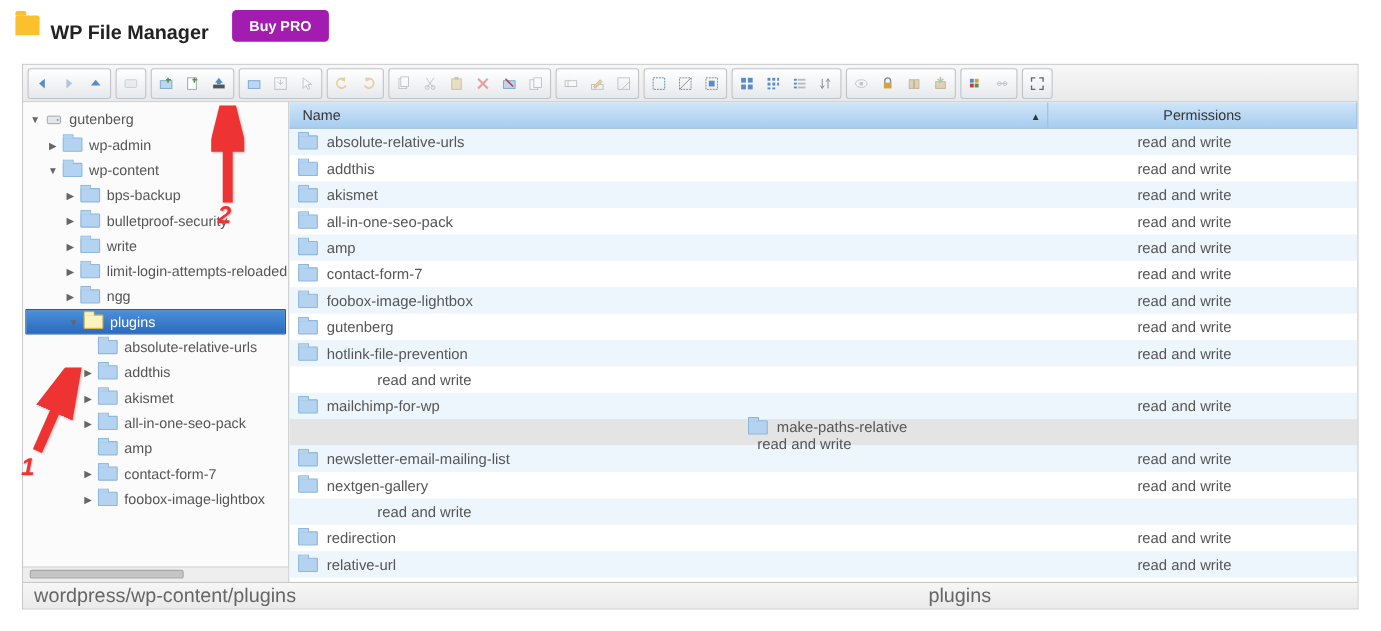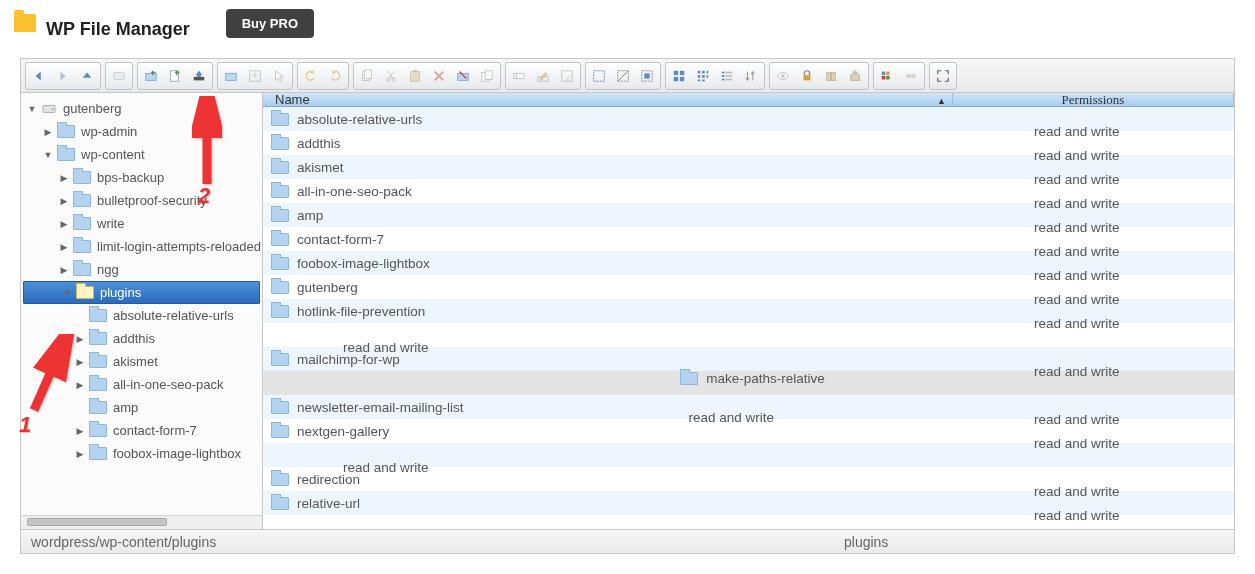--- a/index.html
+++ b/index.html
@@ -4,63 +4,63 @@
 <style>
   * { box-sizing: border-box; }
   html,body { margin:0; padding:0; font-family: Arial, Helvetica, sans-serif; font-size:13px; color:#555; background:#fff; }
   .page { width:1255px; height:574px; position:relative; }
 
   
   .header { display:flex; align-items:center; height:46px; padding:0 0 0 14px; }
   .hdr-folder-icon { width:22px; height:18px; background:#fbc02d; border-radius:2px 2px 0 0; position:relative; margin-right:10px;}
   .hdr-folder-icon::before{ content:""; position:absolute; left:0; top:-4px; width:10px; height:4px; background:#fbc02d; border-radius:2px 2px 0 0;}
   .hdr-title { font-size:18px; font-weight:600; color:#222;margin-top:12px; }
-  .buy-btn { margin-left:36px; background:#404040; color:#fff; border:none; border-radius:4px; padding:7px 16px; font-size:13px; font-weight:600; cursor:pointer;}
+  .buy-btn { margin-left:21px; background:#a21caf; color:#fff; border:none; border-radius:4px; padding:7px 16px; font-size:13px; font-weight:600; cursor:pointer;}
 
   
   .fm-frame { position:absolute; left:20px; right:20px; top:58px; bottom:20px; border:1px solid #c7c7c7; background:#fff; }
   .toolbar { height:34px; background:linear-gradient(#f7f7f7,#e9e9e9); border-bottom:1px solid #c7c7c7; display:flex; align-items:center; padding:0 4px; gap:4px;}
   .tb-group{ display:flex; gap:2px; border:1px solid #c0c4c9; border-radius:3px; background:linear-gradient(#ffffff,#e6e9ec); padding:2px;}
   .tb-btn{ width:22px; height:22px; display:flex; align-items:center; justify-content:center; cursor:pointer; border-radius:2px;}
   .tb-btn svg{ width:14px; height:14px; }
   .disabled{ opacity:.45; pointer-events:none;}
 
   
   .fm-body{ position:absolute; top:34px; bottom:24px; left:0; right:0; display:flex;}
   .tree-pane{ width:242px; border-right:1px solid #c7c7c7; background:#fbfbfb; display:flex; flex-direction:column;}
   .tree-scroll{ flex:1; overflow:hidden; padding:4px 0 0 0; position:relative;}
   .tree-hbar{ height:14px; border-top:1px solid #d6d6d6; background:#eee; position:relative;}
   .tree-hbar-thumb{ position:absolute; left:6px; top:2px; height:8px; width:140px; background:#c5c5c5; border:1px solid #a8a8a8; border-radius:2px;}
 
   .list-pane{ flex:1; display:flex; flex-direction:column; overflow:hidden;}
-  .col-headers{ height:14px; background:linear-gradient(#cfe5f8,#a7cdef); border-bottom:1px solid #7fa9ce; display:flex; align-items:center; font-size:13px; color:#333;}
+  .col-headers{ height:24px; background:linear-gradient(#cfe5f8,#a7cdef); border-bottom:1px solid #7fa9ce; display:flex; align-items:center; font-size:13px; color:#333;}
   .col-name{ flex:1; padding-left:12px; position:relative;}
   .col-name .sort-ind{ position:absolute; right:6px; top:4px; font-size:9px; color:#333;}
-  .col-perm{ width:280px; text-align:center;font-family:Liberation Serif, serif;}
+  .col-perm{ width:280px; text-align:center;}
   .col-sep{ width:1px; height:100%; background:#9cbfde;}
   .rows{ flex:1; overflow:hidden;}
   .row{ height:24px; display:flex; align-items:center; font-size:13.5px; color:#555;}
   .row.alt{ background:#eef6fd;}
   .row.hl{ background:#e4e4e4;flex-direction:column;}
   .row-name{ flex:1; display:flex; align-items:center; padding-left:8px; gap:8px;}
-  .row-perm{ width:280px; text-align:left; padding-left:80px; color:#555;margin-top:24px;}
+  .row-perm{ width:280px; text-align:left; padding-left:80px; color:#555;}
   .folder-ic{ width:18px; height:13px; background:#b4d3f0; border:1px solid #8fb6db; border-radius:1px; position:relative;}
   .folder-ic::before{ content:""; position:absolute; left:-1px; top:-4px; width:8px; height:3px; background:#b4d3f0; border:1px solid #8fb6db; border-bottom:none; border-radius:1px 1px 0 0;}
   .trow{ display:flex; align-items:center; height:23px; padding-left:4px; color:#555; cursor:pointer;}
   .tw0{ padding-left:6px;} .tw1{ padding-left:22px;} .tw2{ padding-left:38px;} .tw3{ padding-left:54px;}
   .twist{ width:10px; text-align:center; font-size:9px; color:#666; margin-right:4px;}
   .twist.blank{ visibility:hidden;}
   .trow .folder-ic{ margin-right:6px;}
   .trow.root svg{ width:16px; height:12px; margin-right:6px;}
   .trow.selected{ background:linear-gradient(#4d8fd8,#2b6bbf); color:#fff; border:1px solid #235a9e; border-radius:1px; margin:0 2px;}
   .trow.selected .folder-ic{ background:#fff3c2; border-color:#d4b65a;}
   .trow.selected .folder-ic::before{ background:#fff3c2; border-color:#d4b65a;}
 
   
-  .status{ position:absolute; left:0; right:0; bottom:0; height:24px; background:linear-gradient(#f6f6f6,#eaeaea); border-top:1px solid #c7c7c7; display:flex; align-items:center; font-size:14px; color:#666; padding:0 10px;}
+  .status{ position:absolute; left:0; right:0; bottom:0; height:24px; background:linear-gradient(#f6f6f6,#eaeaea); border-top:1px solid #c7c7c7; display:flex; align-items:center; font-size:18px; color:#666; padding:0 10px;}
   .status .spacer{ flex:1;}
   .status .right{ width:380px;}
 
   
   .arrow{ position:absolute; pointer-events:none; filter:drop-shadow(1px 1px 1px rgba(0,0,0,.25));}
   .anum{ position:absolute; font-size:22px; font-weight:700; font-style:italic; color:#e33; pointer-events:none; text-shadow:1px 1px 1px rgba(0,0,0,.2);}
 </style>
 </head>
 <body>
 

